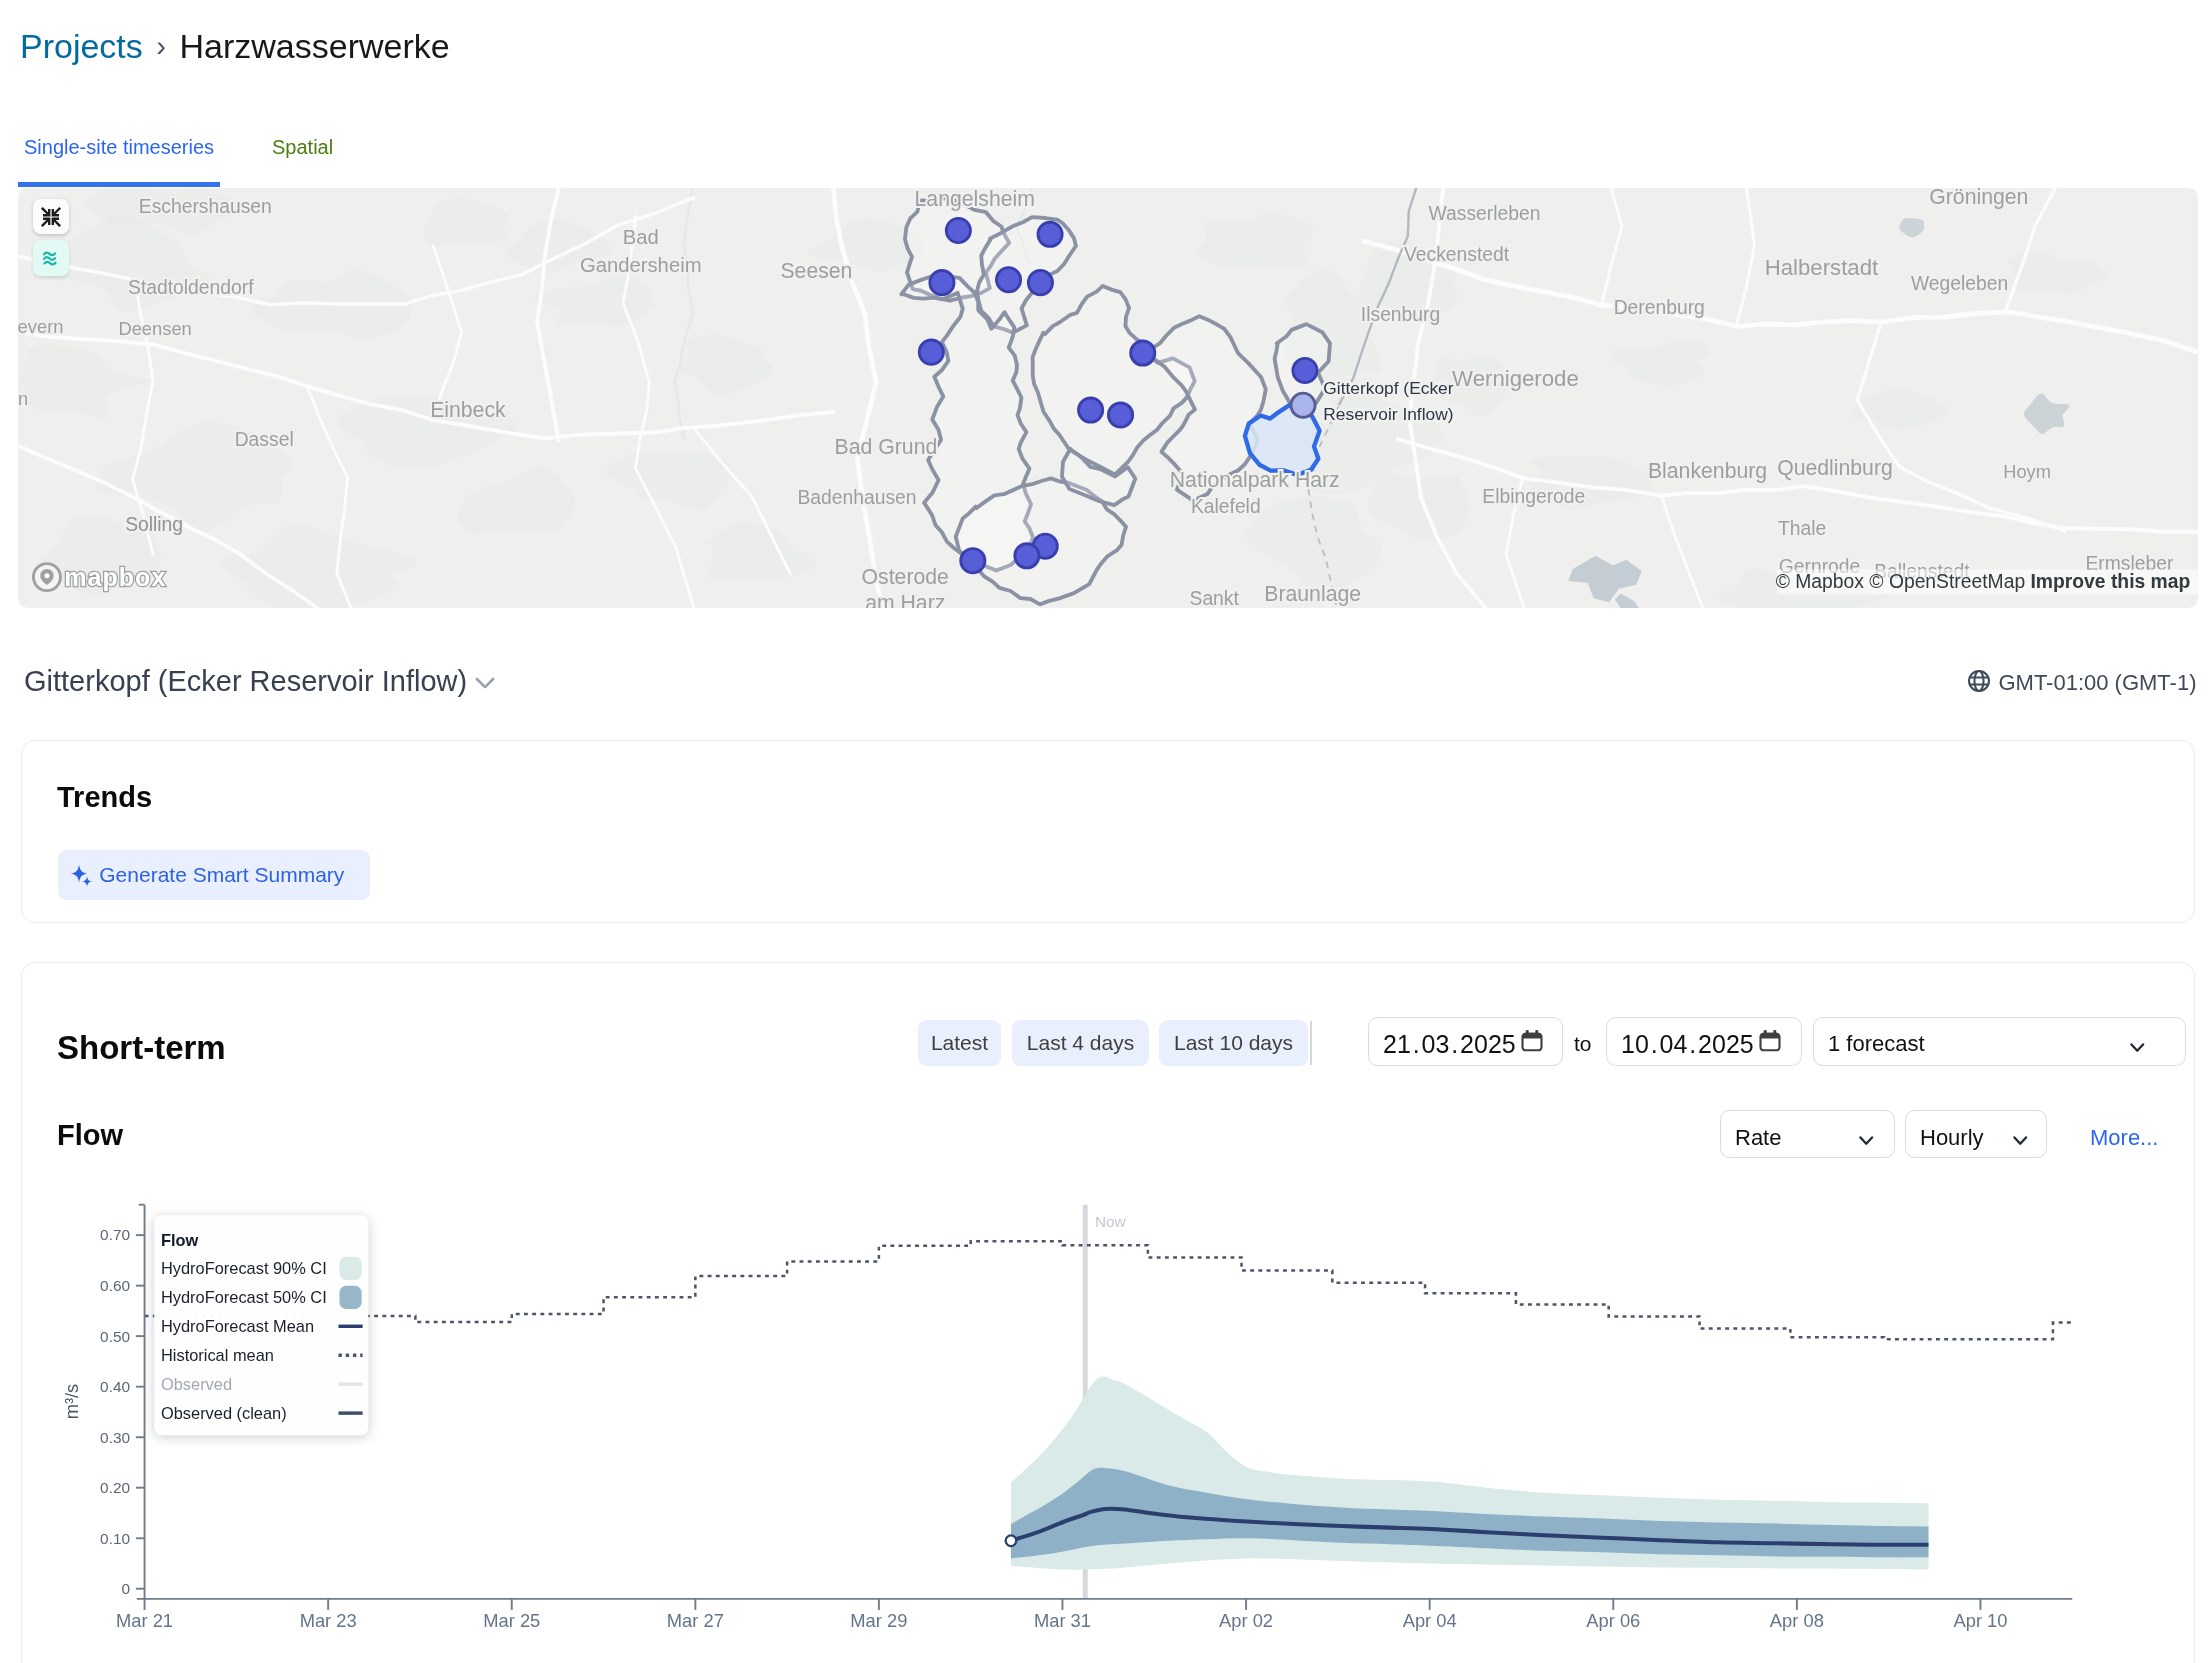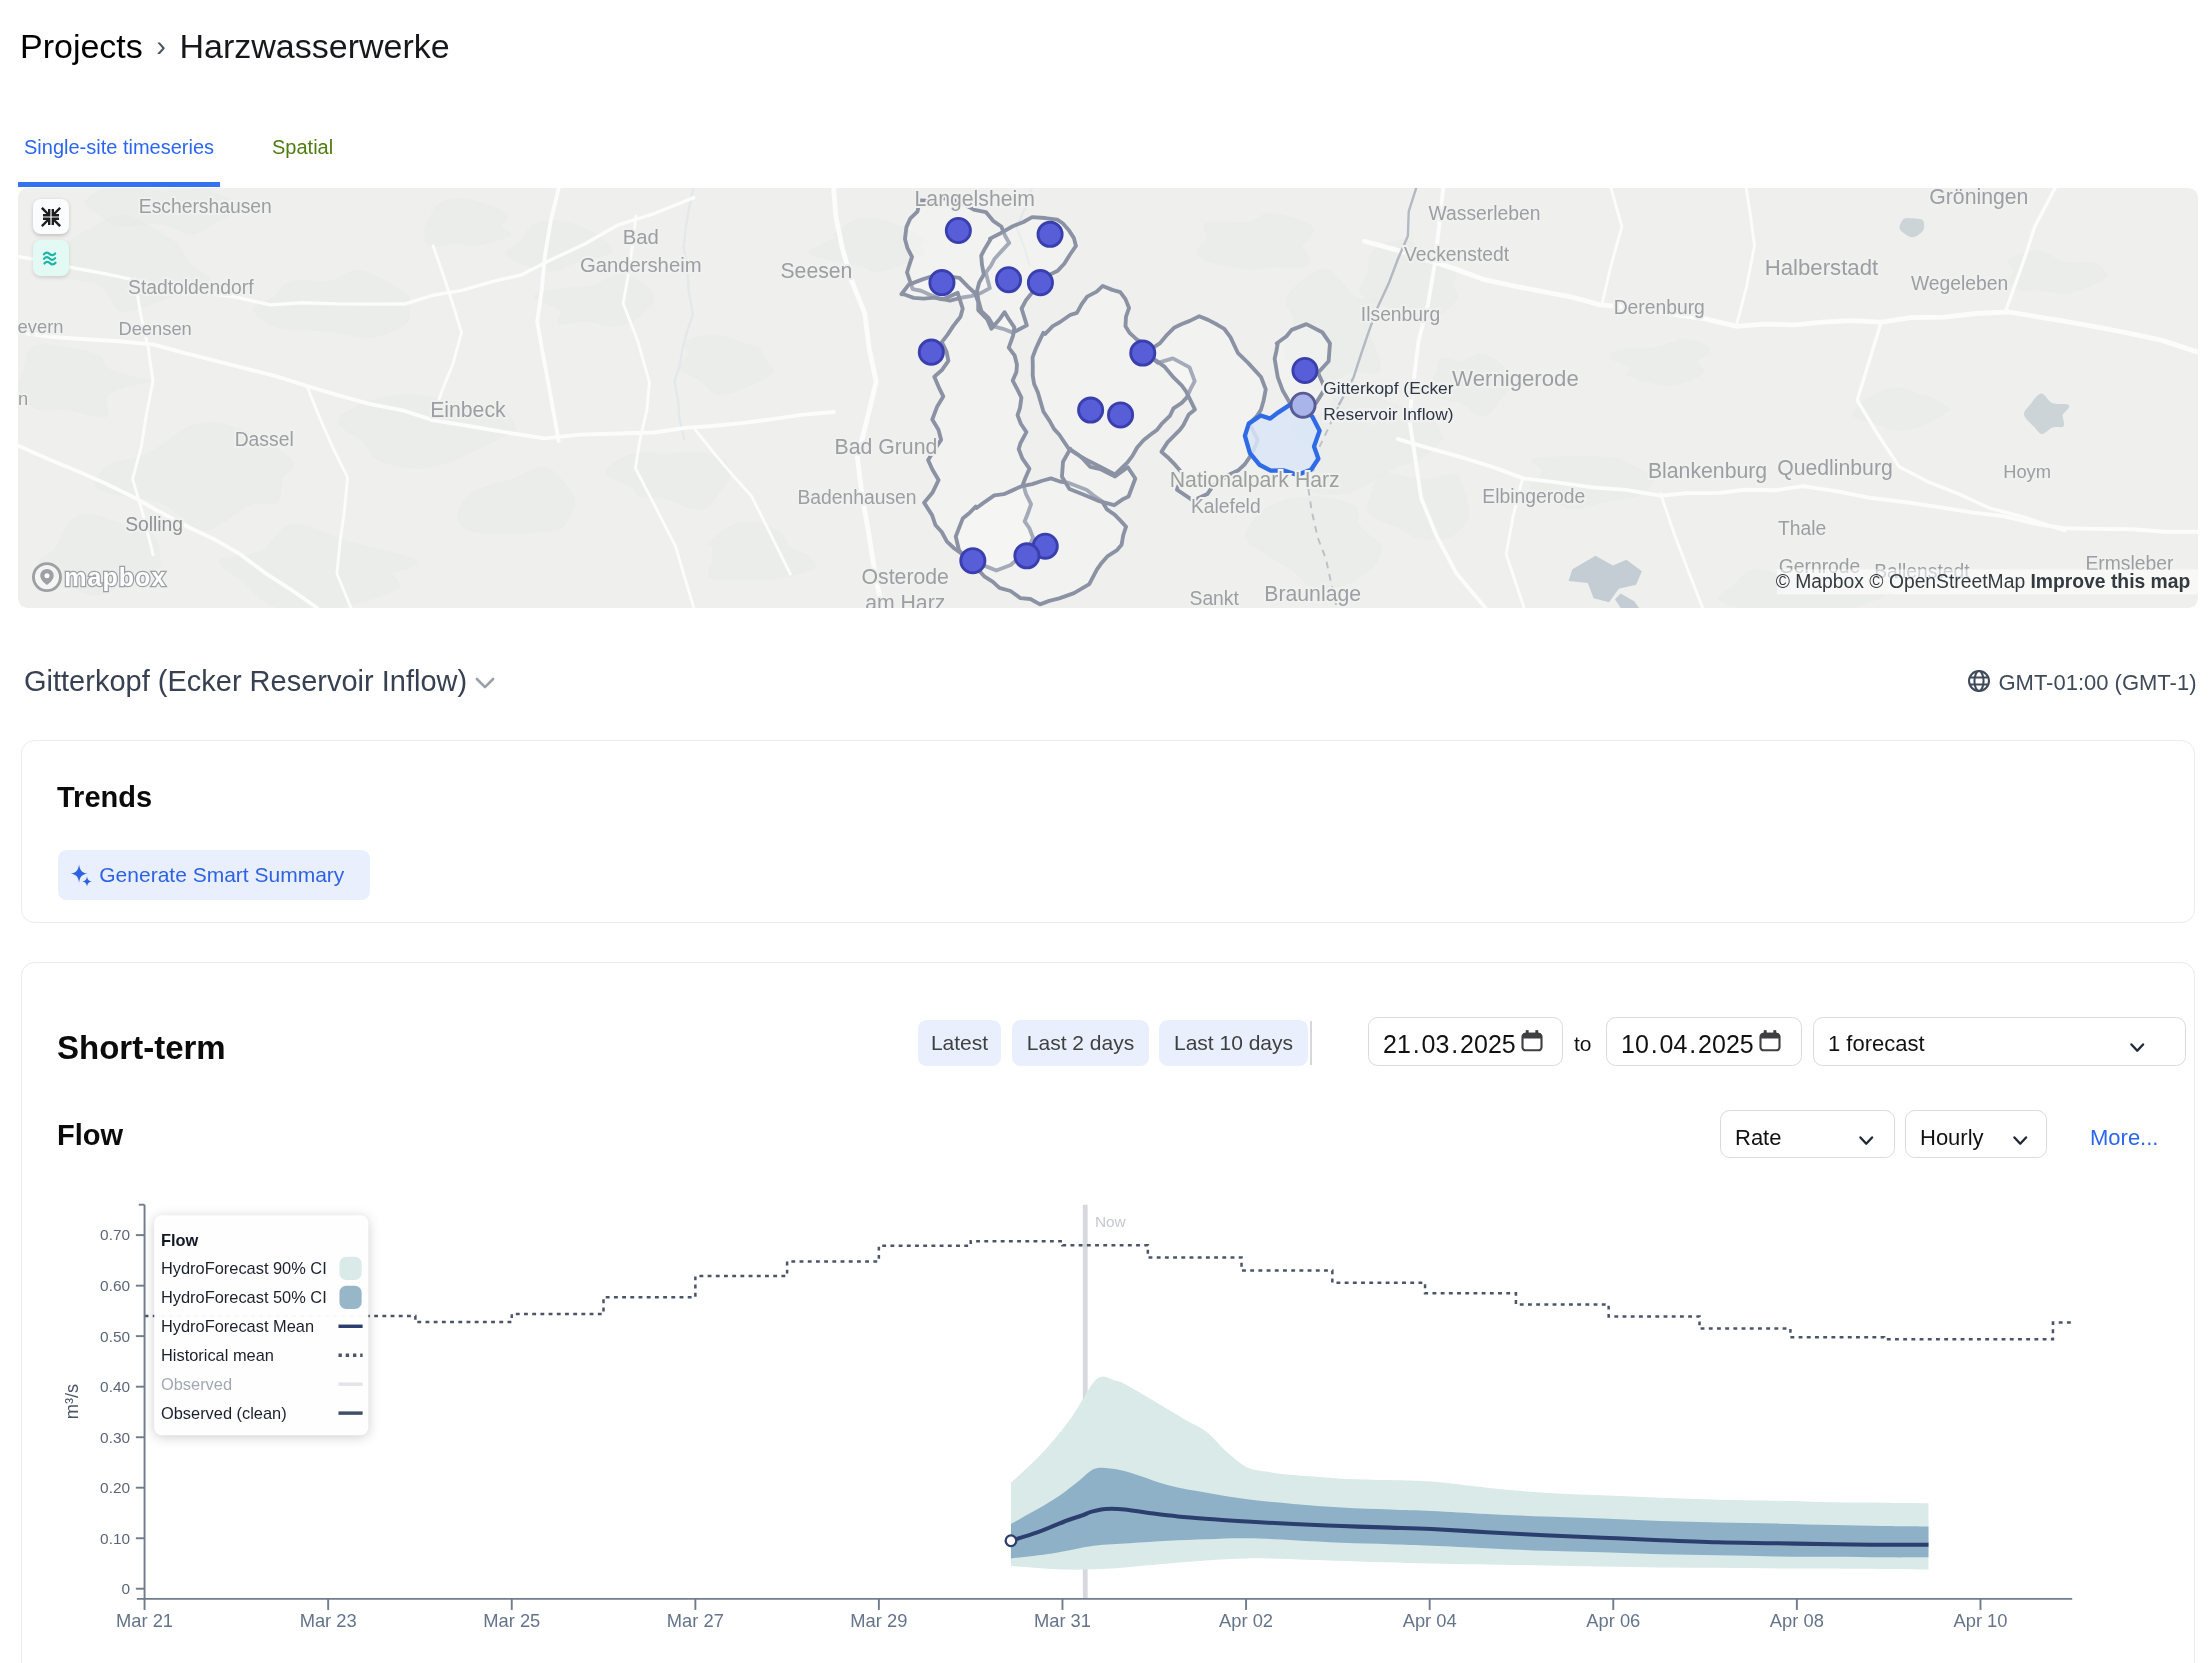--- a/index.html
+++ b/index.html
@@ -1,21 +1,21 @@
 <!DOCTYPE html>
 <html><head><meta charset="utf-8"><style>
 *{margin:0;padding:0;box-sizing:border-box}
 html,body{width:2211px;height:1664px;background:#fff;font-family:"Liberation Sans",sans-serif;position:relative;overflow:hidden}
 .abs{position:absolute;white-space:nowrap}
 .card{position:absolute;left:21px;width:2174px;border:1.9px solid #e9ebee;border-radius:13.5px;background:#fff}
 .pill{position:absolute;background:#e9effc;border-radius:8.7px;color:#404040;font-size:21px;text-align:center}
 .inp{position:absolute;background:#fff;border:1.9px solid #d8dbdf;border-radius:9.7px}
 </style></head><body>
 <div class="abs" style="left:20px;top:27px;font-size:34px;color:#16181b">
-<span style="color:#000000">Projects</span><span style="color:#4b5563;font-size:29px;padding:0 13.5px;vertical-align:1.9px">›</span>Harzwasserwerke</div>
+<span style="color:#0369a1">Projects</span><span style="color:#4b5563;font-size:29px;padding:0 13.5px;vertical-align:1.9px">›</span>Harzwasserwerke</div>
 <div class="abs" style="left:24px;top:136px;font-size:20px;color:#2b66f0">Single-site timeseries</div>
 <div class="abs" style="left:272px;top:136px;font-size:20px;color:#4d7c0f">Spatial</div>
 <div class="abs" style="left:18.3px;top:182px;width:202px;height:4.8px;background:#3472ef"></div>
 <div class="abs" style="left:18.3px;top:188px;width:2180px;height:420px;border-radius:9.7px;overflow:hidden"><svg width="2180" height="420" viewBox="0 0 2258 435">
 <rect width="2258" height="435" fill="#eff0ee"></rect>
 <path d="M179.5,80.0 C182.9,83.0 204.1,92.1 199.7,97.9 C195.3,103.8 168.5,110.2 153.1,115.1 C137.7,120.0 119.2,130.1 107.4,127.6 C95.6,125.1 96.2,106.4 82.5,100.2 C68.8,94.1 34.1,95.3 25.2,90.7 C16.3,86.1 21.7,80.3 29.1,72.7 C36.6,65.0 56.0,52.5 69.6,45.1 C83.2,37.7 95.3,26.3 110.8,28.1 C126.3,29.8 153.5,50.6 162.6,55.6 C171.6,60.5 162.1,53.7 164.9,57.7 C167.8,61.8 177.1,76.3 179.5,80.0 Z" fill="#e7eae6" opacity="0.5"></path>
       <path d="M139.2,200.0 C131.8,202.2 102.9,207.2 94.8,213.4 C86.7,219.6 98.2,234.3 90.8,237.1 C83.4,239.9 62.6,231.4 50.4,230.0 C38.3,228.5 26.3,232.2 17.8,228.4 C9.2,224.7 1.3,213.8 -0.8,207.5 C-2.9,201.2 2.7,198.1 5.2,190.9 C7.8,183.7 7.3,168.8 14.6,164.4 C21.8,160.0 37.2,162.8 48.8,164.3 C60.3,165.8 76.4,169.5 84.0,173.3 C91.5,177.2 84.9,182.9 94.1,187.3 C103.3,191.8 131.6,197.9 139.2,200.0 Z" fill="#e7eae6" opacity="0.5"></path>
       <path d="M273.5,300.0 C272.7,304.3 274.3,321.4 268.8,326.1 C263.4,330.8 253.6,323.7 240.7,328.5 C227.8,333.3 206.5,355.2 191.6,355.1 C176.6,354.9 169.0,334.8 151.0,327.7 C133.0,320.6 93.3,319.1 83.7,312.4 C74.1,305.7 84.7,293.9 93.3,287.5 C101.9,281.2 119.9,281.6 135.3,274.3 C150.8,267.1 168.9,247.7 186.0,244.0 C203.1,240.3 221.5,245.6 238.0,252.2 C254.5,258.7 278.9,275.1 284.8,283.1 C290.7,291.1 275.4,297.2 273.5,300.0 Z" fill="#e7eae6" opacity="0.5"></path>
       <path d="M147.1,380.0 C146.7,382.4 150.7,389.4 144.6,394.4 C138.5,399.3 121.5,405.0 110.3,409.6 C99.0,414.2 89.6,423.3 77.1,421.9 C64.7,420.5 45.0,406.9 35.7,401.3 C26.3,395.7 20.7,393.1 21.1,388.3 C21.5,383.6 32.9,380.0 38.2,372.9 C43.6,365.7 46.7,351.5 53.3,345.6 C59.9,339.8 65.8,336.4 77.7,337.9 C89.7,339.5 114.6,351.4 125.2,355.0 C135.7,358.6 137.4,355.2 141.0,359.4 C144.7,363.6 146.1,376.6 147.1,380.0 Z" fill="#e7eae6" opacity="0.5"></path>
       <path d="M406.0,120.0 C405.2,123.5 408.1,135.3 401.1,141.2 C394.0,147.1 376.9,154.1 364.0,155.4 C351.0,156.6 339.0,150.7 323.3,149.0 C307.7,147.3 283.2,148.8 269.9,145.0 C256.7,141.2 244.9,131.5 244.0,126.2 C243.0,120.8 257.8,118.0 264.3,113.0 C270.8,108.0 272.9,99.0 282.8,96.2 C292.6,93.3 311.5,98.1 323.4,96.2 C335.4,94.3 341.9,82.8 354.6,84.8 C367.3,86.7 391.3,101.8 399.8,107.6 C408.4,113.5 405.0,117.9 406.0,120.0 Z" fill="#e7eae6" opacity="0.5"></path>
@@ -178,21 +178,21 @@
         <path d="M10.5 0.5 C11.3 6.8 13.7 9.2 19.5 10 C13.7 10.8 11.3 13.2 10.5 19.5 C9.7 13.2 7.3 10.8 1.5 10 C7.3 9.2 9.7 6.8 10.5 0.5 Z"></path>
         <path d="M18.8 13 C19.3 16.4 20.6 17.7 23.8 18.2 C20.6 18.7 19.3 20 18.8 23.4 C18.3 20 17 18.7 13.8 18.2 C17 17.7 18.3 16.4 18.8 13 Z"></path>
       </svg>
     </span>
 <span style="margin-left:7.7px;font-size:21px;color:#2d63e3">Generate Smart Summary</span>
   </div>
 
 <div class="card" style="top:962px;height:734px"></div>
 <div class="abs" style="left:57px;top:1029px;font-size:33px;font-weight:bold;color:#0b0b0c">Short-term</div>
 <div class="pill" style="left:918px;top:1020px;width:83px;height:46px;line-height:46px">Latest</div>
-<div class="pill" style="left:1012px;top:1020px;width:137px;height:46px;line-height:46px">Last 2 days</div>
+<div class="pill" style="left:1012px;top:1020px;width:137px;height:46px;line-height:46px">Last 4 days</div>
 <div class="pill" style="left:1159px;top:1020px;width:149px;height:46px;line-height:46px">Last 10 days</div>
 <div class="abs" style="left:1310px;top:1021px;width:1.9px;height:44px;background:#d4d7dc"></div>
 <div class="inp" style="left:1368px;top:1017px;width:195px;height:49px"></div>
 <div class="abs" style="left:1383px;top:1030px;font-size:25px;color:#111">21<span style="padding:0 1.9px">.</span>03<span style="padding:0 1.9px">.</span>2025</div>
 <div class="abs" style="left:1520px;top:1029px"><svg width="24" height="24" viewBox="0 0 25 25">
       <rect x="6" y="1.2" width="3" height="5" fill="#3f3f41"></rect>
       <rect x="16" y="1.2" width="3" height="5" fill="#3f3f41"></rect>
       <rect x="2.6" y="5" width="19.8" height="17.2" rx="3.2" fill="none" stroke="#3f3f41" stroke-width="2.2"></rect>
       <path d="M5.8 3.9 h13.4 a3.2 3.2 0 0 1 3.2 3.2 V10 H2.6 V7.1 A3.2 3.2 0 0 1 5.8 3.9 Z" fill="#3f3f41"></path>
     </svg></div>

